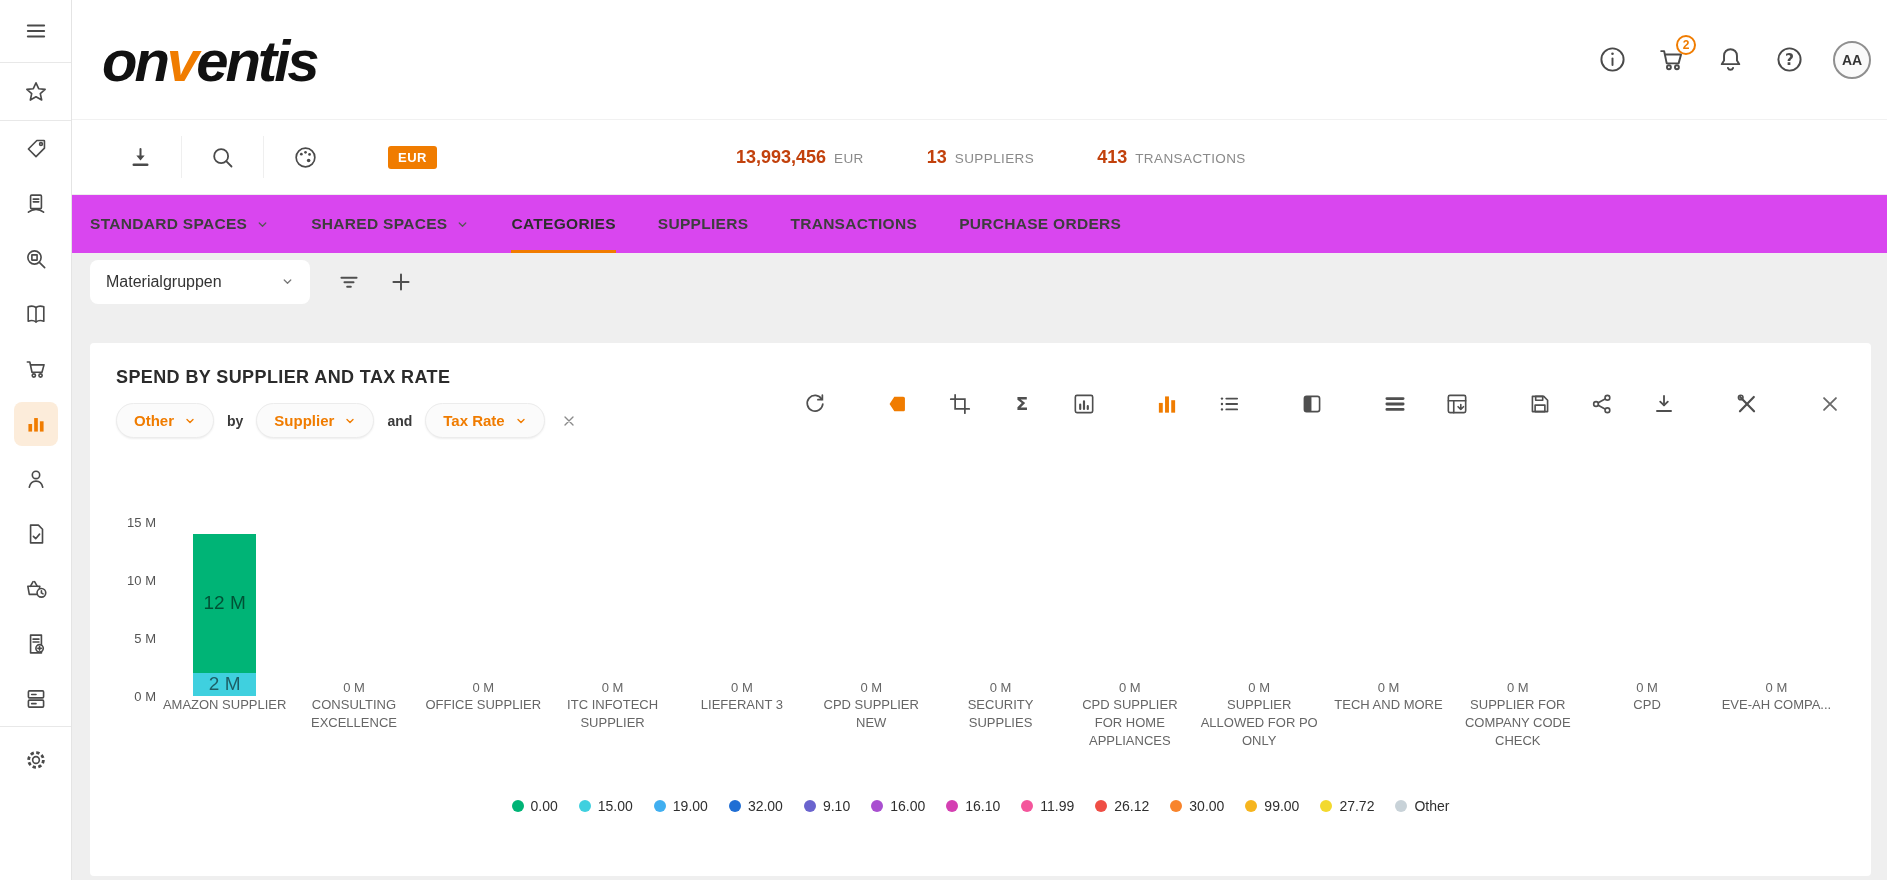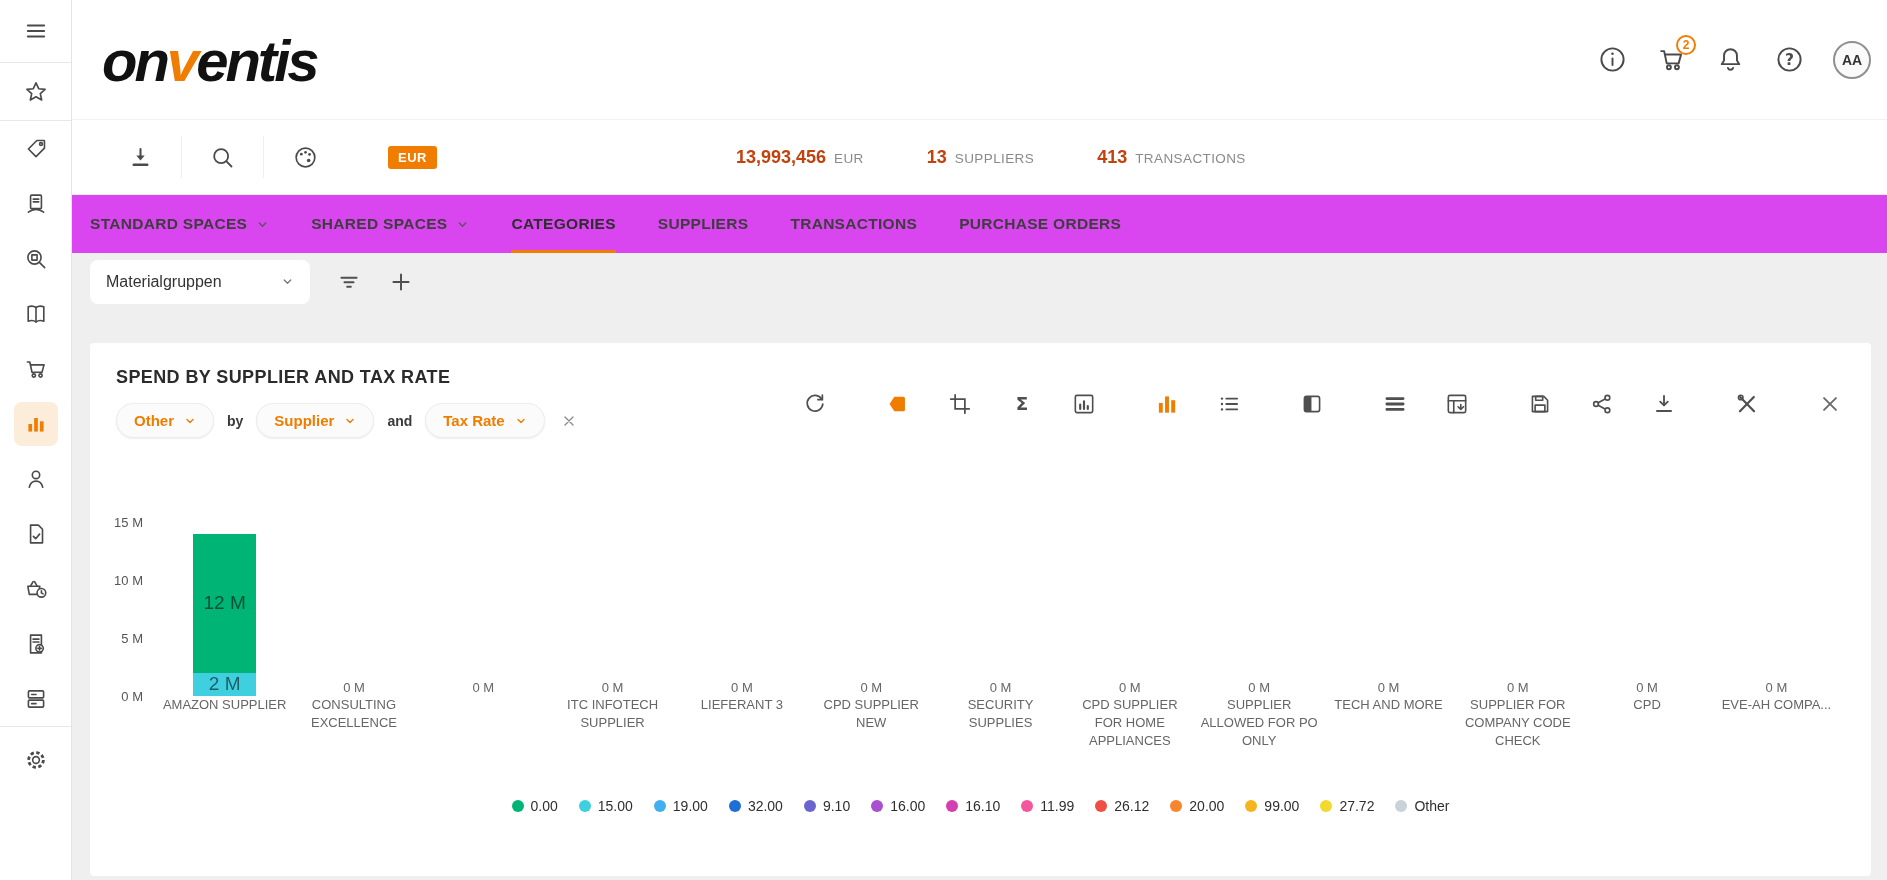--- a/index.html
+++ b/index.html
@@ -81,21 +81,21 @@
   .tb { color:#4f4f4f; display:flex; }
   .tb svg { width:26px; height:26px; }
   .tb + .tb { margin-left:36px; }
   .tb.grp { margin-left:57px; }
   .tb.accent { color:#f07c00; }
   .tb.dim { color:#6a6a6a; }
 
   
   .chart { margin-top:84px; display:flex; padding-right:4px; }
   .y-axis { width:44px; height:174px; position:relative; flex:none; }
-  .ytick { position:absolute; right:17px; font-size:13px; color:#555; transform:translateY(50%); white-space:nowrap; }
+  .ytick { position:absolute; right:4px; font-size:13px; color:#555; transform:translateY(50%); white-space:nowrap; }
   .columns { flex:1; display:flex; min-width:0; }
   .chart-col { flex:1; min-width:0; display:flex; flex-direction:column; align-items:center; }
   .bar-area { height:174px; width:100%; display:flex; align-items:flex-end; justify-content:center; }
   .bar-stack { width:63px; display:flex; flex-direction:column; }
   .bar-seg { display:flex; align-items:center; justify-content:center; overflow:hidden; }
   .seg-label { font-size:19px; color:rgba(0,0,0,.55); white-space:nowrap; }
   .zero-label { font-size:13px; color:#666; padding-bottom:1px; }
   .cat-label { font-size:13px; color:#666; text-align:center; line-height:1.4; width:100%; max-width:125px; min-height:58px; }
 
   .legend { margin-top:44px; display:flex; align-items:center; justify-content:center; gap:21px; }
@@ -516,20 +516,21 @@
               <div class="chart-col">
                 <div class="bar-area">
                   <div class="zero-label">0 M</div>
                 </div>
                 <div class="cat-label">CONSULTING EXCELLENCE</div>
               </div>
               <div class="chart-col">
                 <div class="bar-area">
                   <div class="zero-label">0 M</div>
                 </div>
+                <div class="cat-label">OFFICE SUPPLIER</div>
               </div>
               <div class="chart-col">
                 <div class="bar-area">
                   <div class="zero-label">0 M</div>
                 </div>
                 <div class="cat-label">ITC INFOTECH SUPPLIER</div>
               </div>
               <div class="chart-col">
                 <div class="bar-area">
                   <div class="zero-label">0 M</div>
@@ -619,21 +620,21 @@
             <div class="leg-item">
               <span class="leg-dot" style="background: rgb(244, 86, 156);"></span>
               <span>11.99</span>
             </div>
             <div class="leg-item">
               <span class="leg-dot" style="background: rgb(239, 78, 69);"></span>
               <span>26.12</span>
             </div>
             <div class="leg-item">
               <span class="leg-dot" style="background: rgb(248, 132, 44);"></span>
-              <span>20.00</span>
+              <span>30.00</span>
             </div>
             <div class="leg-item">
               <span class="leg-dot" style="background: rgb(246, 181, 30);"></span>
               <span>99.00</span>
             </div>
             <div class="leg-item">
               <span class="leg-dot" style="background: rgb(243, 217, 46);"></span>
               <span>27.72</span>
             </div>
             <div class="leg-item">

